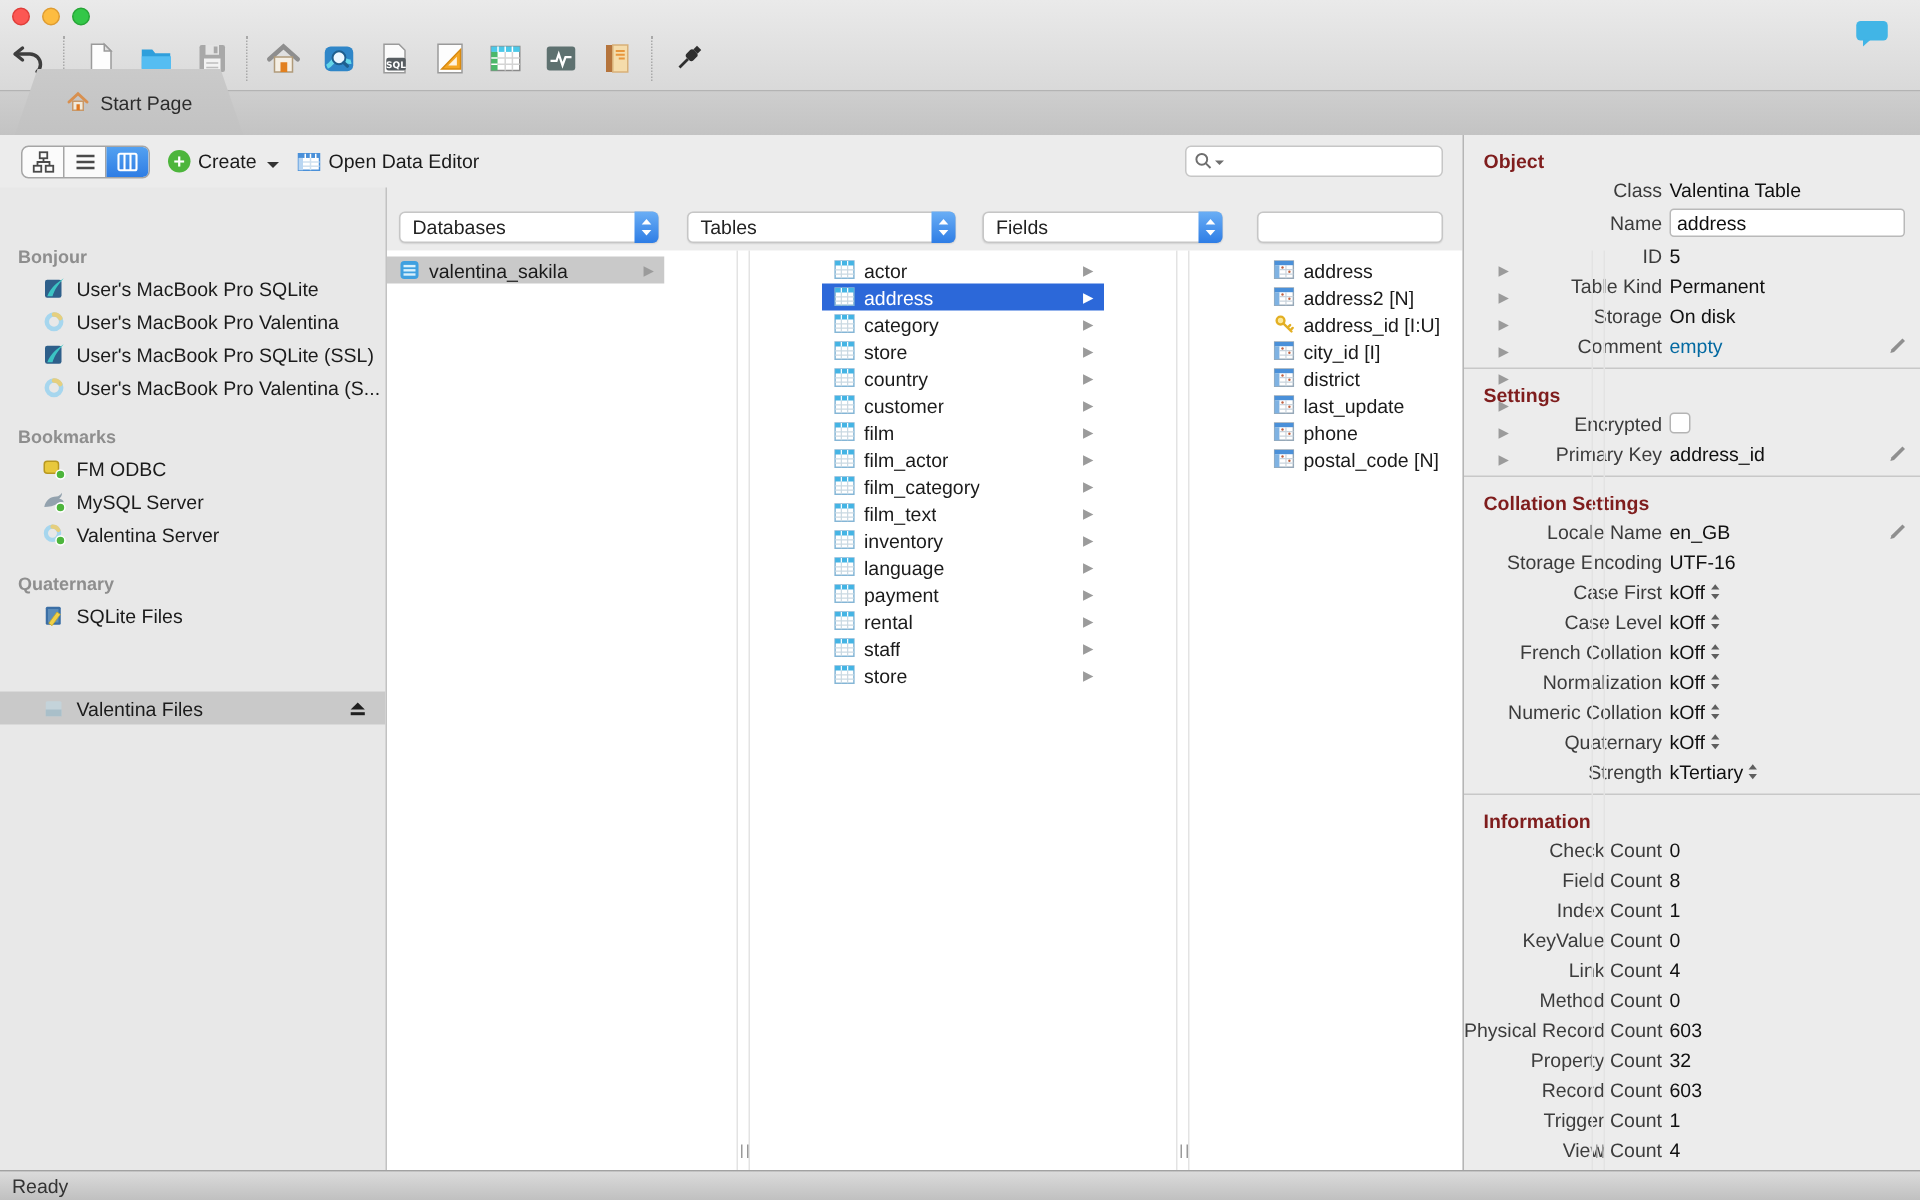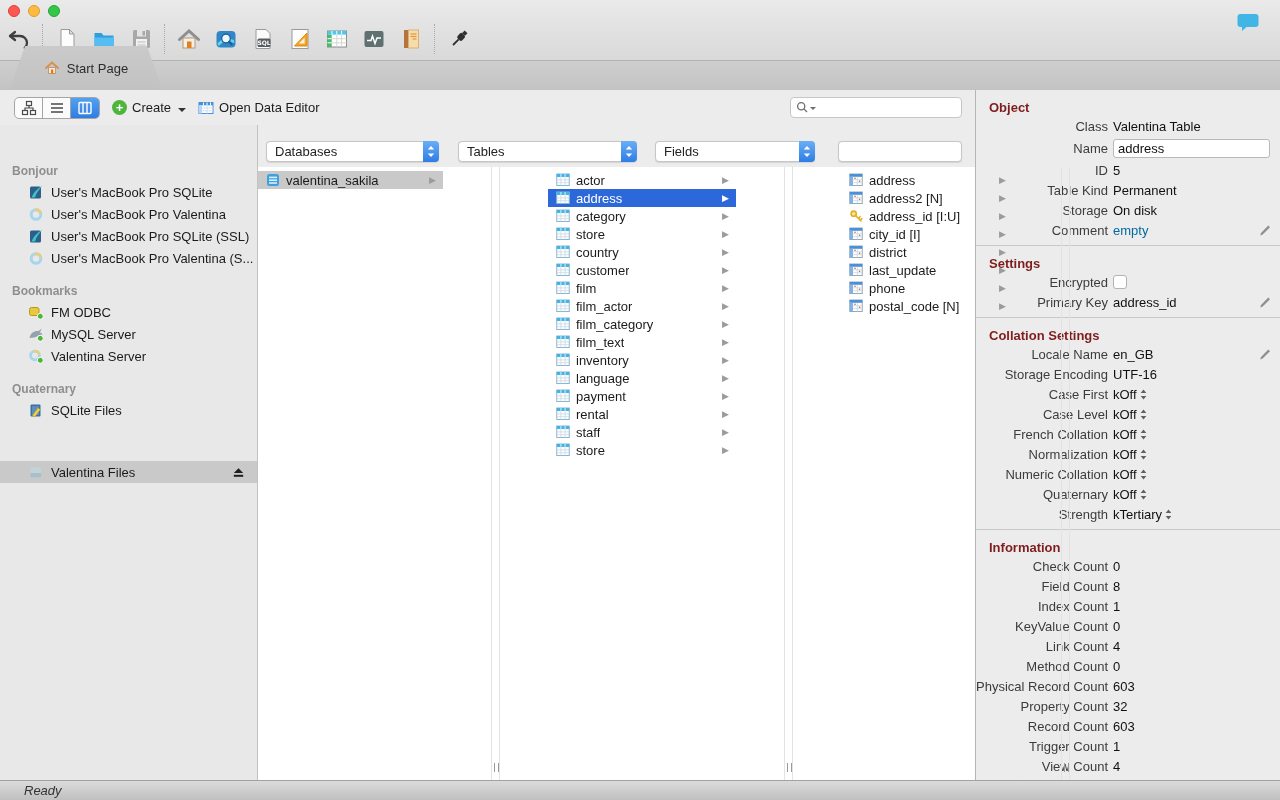--- a/index.html
+++ b/index.html
@@ -95,21 +95,21 @@
   .insp-val { display:flex; align-items:center; color:#101010; min-width:0; }
   .insp-val .muted { color:#0369a1; }
   .insp-input { width:157px; height:19px; border:1px solid #b9b9b9; border-radius:3px; background:#fff; font-family:inherit; font-size:13px; padding:0 4px; outline:none; color:#101010; }
   .insp-checkbox { width:14px; height:14px; background:#fff; border:1px solid #b4b4b4; border-radius:3px; display:inline-block; }
   .sel-arrows { display:flex; margin-left:3px; }
   .sel-arrows svg { width:7px; height:11px; }
   .pencil { margin-left:auto; display:flex; }
   .pencil svg { width:13px; height:13px; }
 
   
-  .statusbar { height:20px; flex:none; background:linear-gradient(#dbdbdb,#c0c0c0); border-top:1px solid #a2a2a2; display:flex; align-items:center; padding-left:24px; color:#333;font-style:italic; }
+  .statusbar { height:20px; flex:none; background:linear-gradient(#dbdbdb,#c0c0c0); border-top:1px solid #a2a2a2; display:flex; align-items:center; padding-left:8px; color:#333; }
 </style>
 </head>
 <body>
 
 <div class="app">
 
   <div class="titlebar">
     <div class="lights">
       <span class="light red"></span>
       <span class="light yellow"></span>

